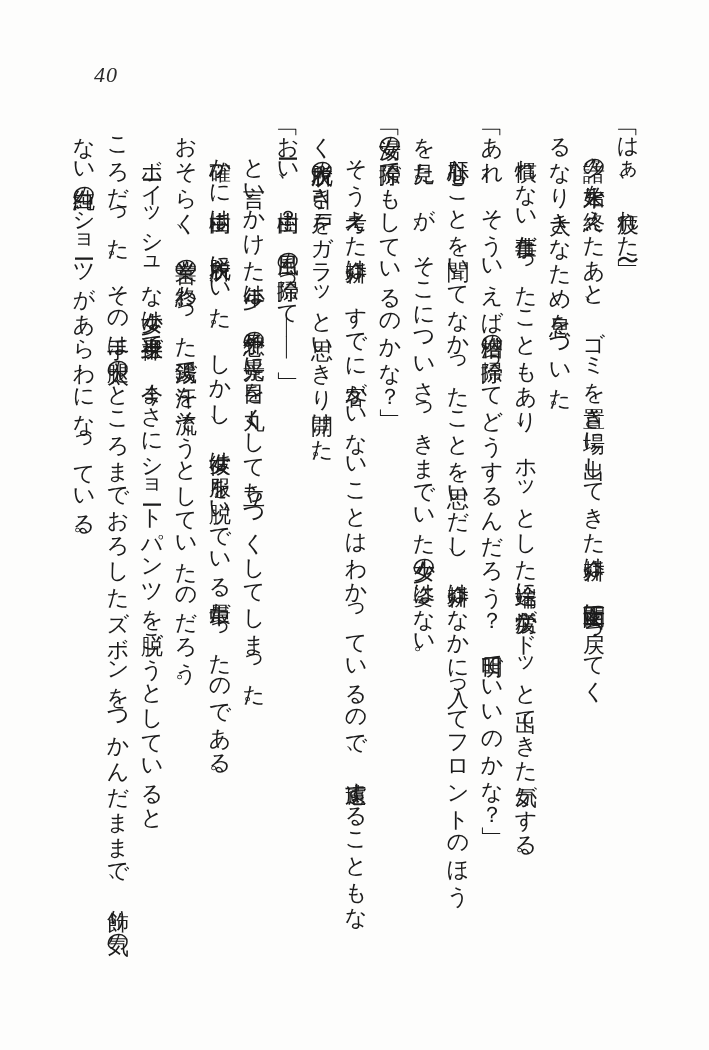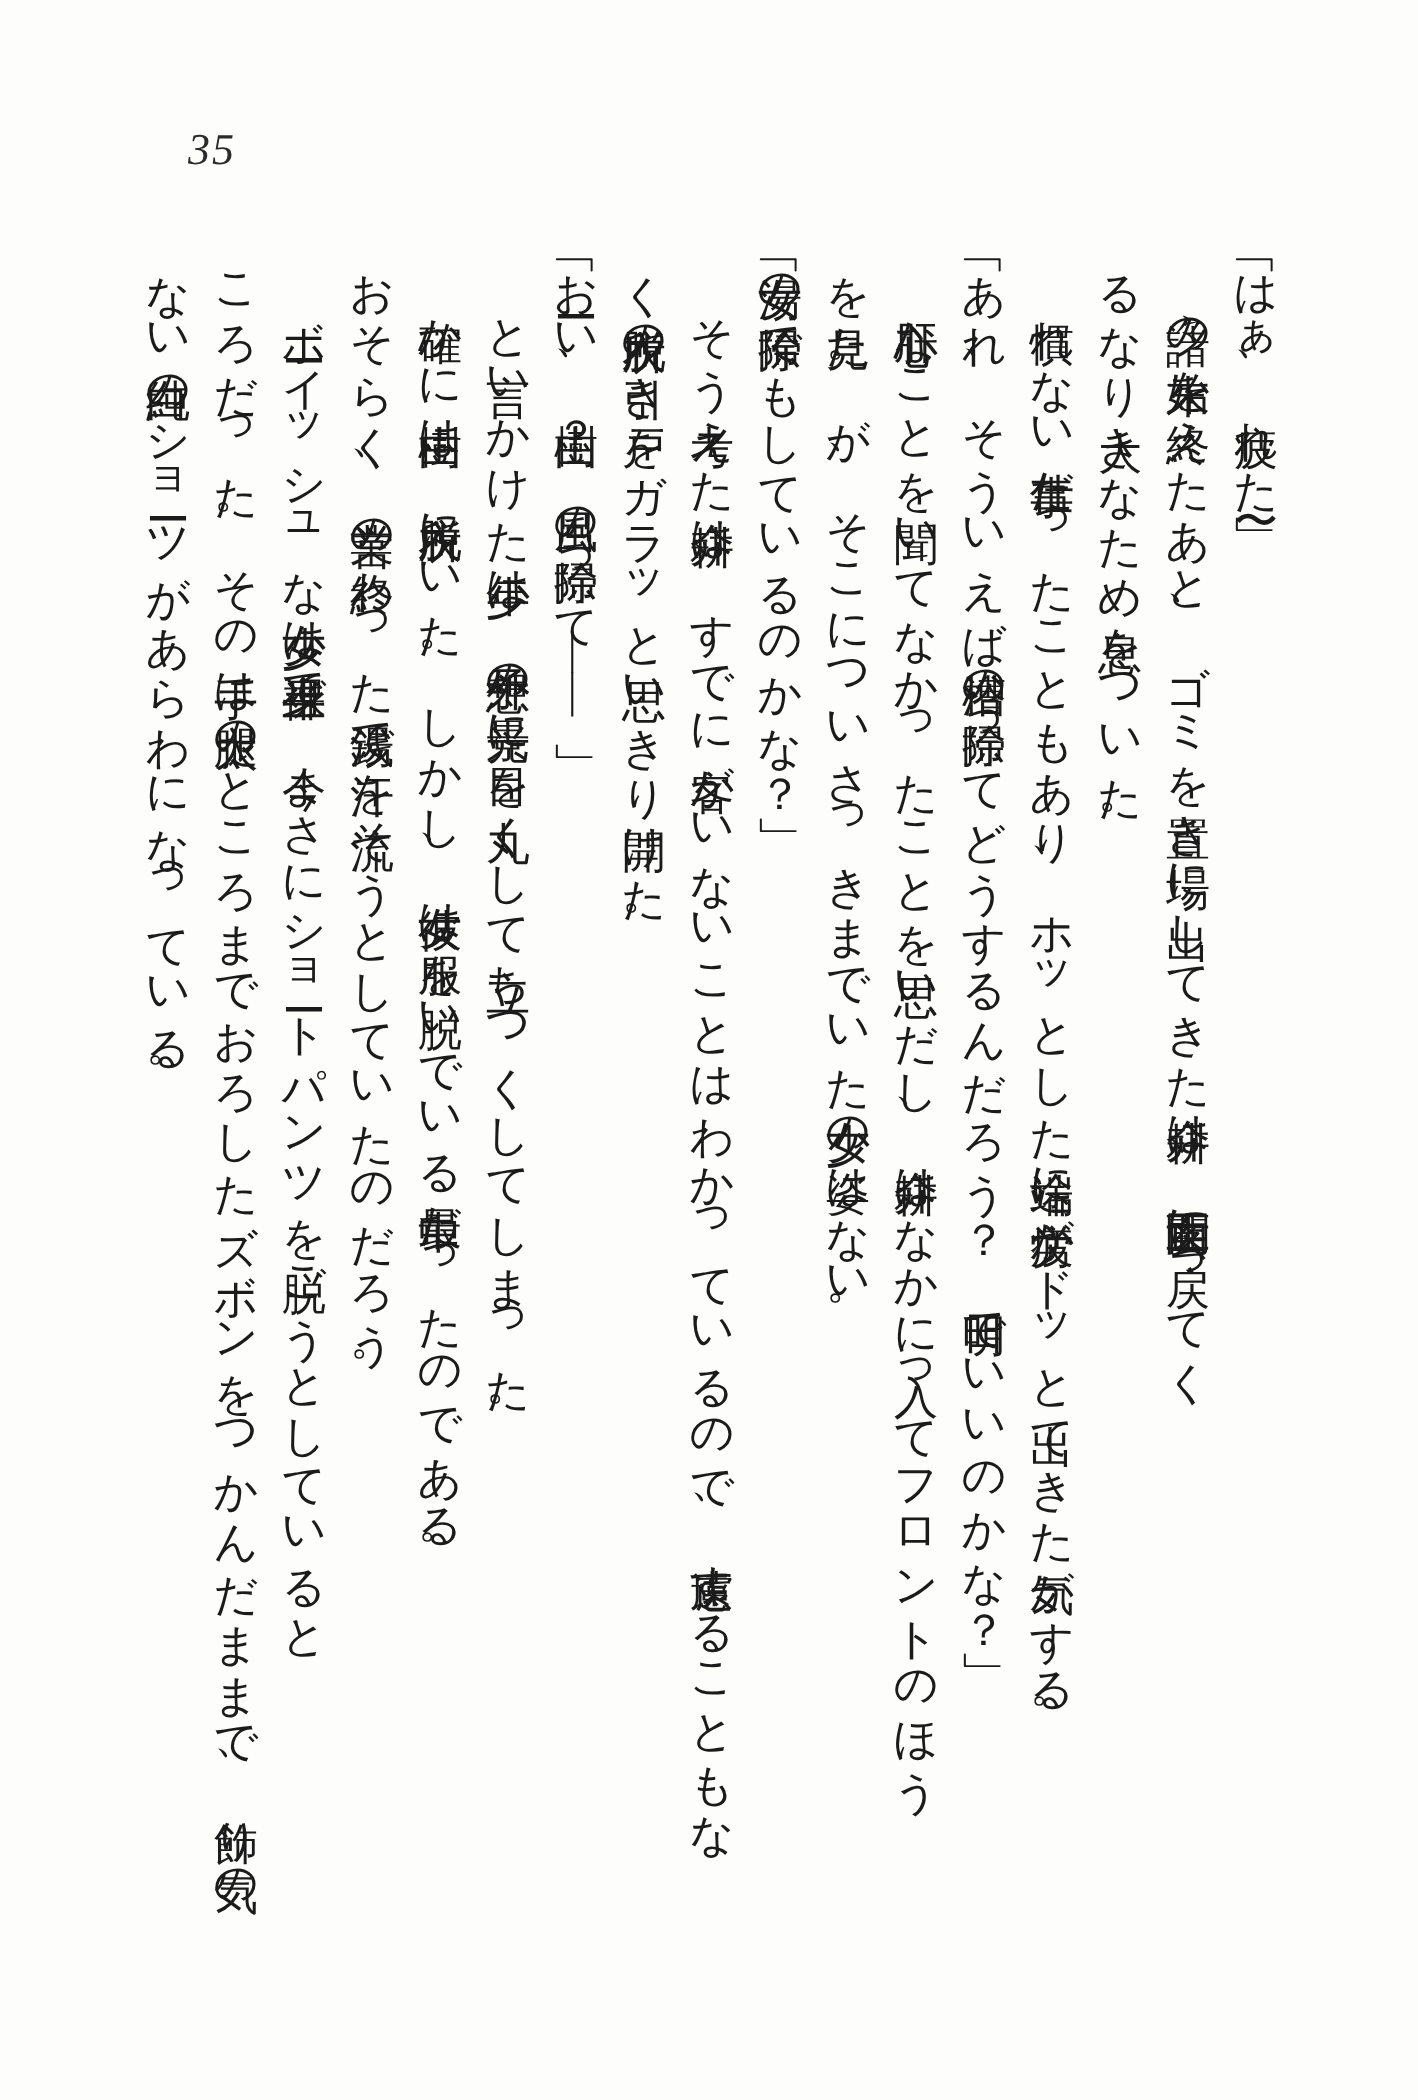--- a/index.html
+++ b/index.html
@@ -45,21 +45,21 @@
     padding: 0;
   }
   .text-column.indent {
     text-indent: 22px;
   }
 </style>
 </head>
 <body>
 
 <div class="book-page">
-  <div class="page-number">35</div>
+  <div class="page-number">40</div>
   <div class="text-block">
       <div class="text-column">「はぁ、疲れた〜」</div>
       <div class="text-column indent">諸々の始末を終えたあと、ゴミを置き場に出してきた耕介は、正面玄関に戻ってく</div>
       <div class="text-column">るなり大きなため息をついた。</div>
       <div class="text-column indent">慣れない仕事だったこともあり、ホッとした途端に疲労がドッと出てきた気がする。</div>
       <div class="text-column">「あれ、そういえば浴槽の掃除ってどうするんだろう？　明日でいいのかな？」</div>
       <div class="text-column indent">肝心なことを聞いてなかったことを思いだし、耕介はなかに入ってフロントのほう</div>
       <div class="text-column">を見た。が、そこについさっきまでいた少女の姿はない。</div>
       <div class="text-column">「女湯の掃除でもしているのかな？」</div>
       <div class="text-column indent">そう考えた耕介は、すでに客がいないことはわかっているので、遠慮することもな</div>

